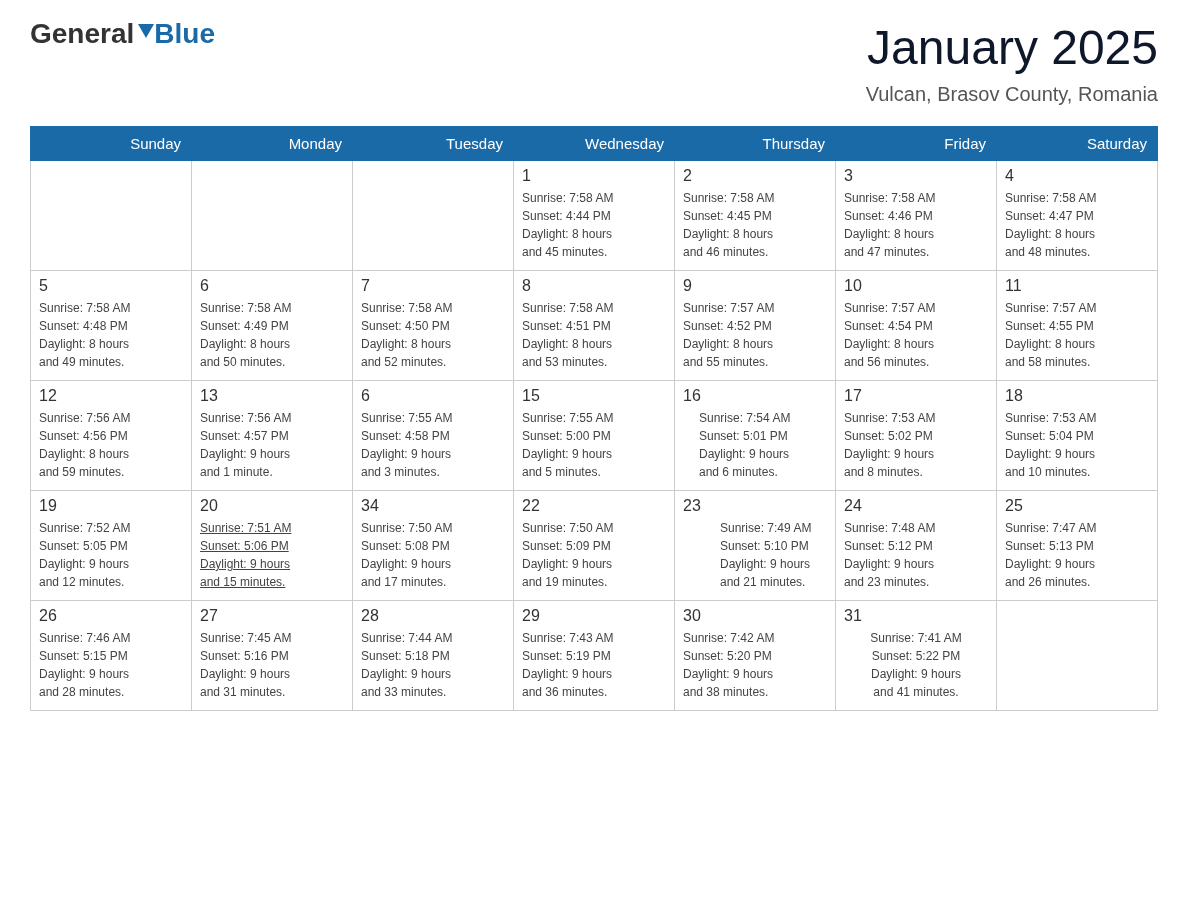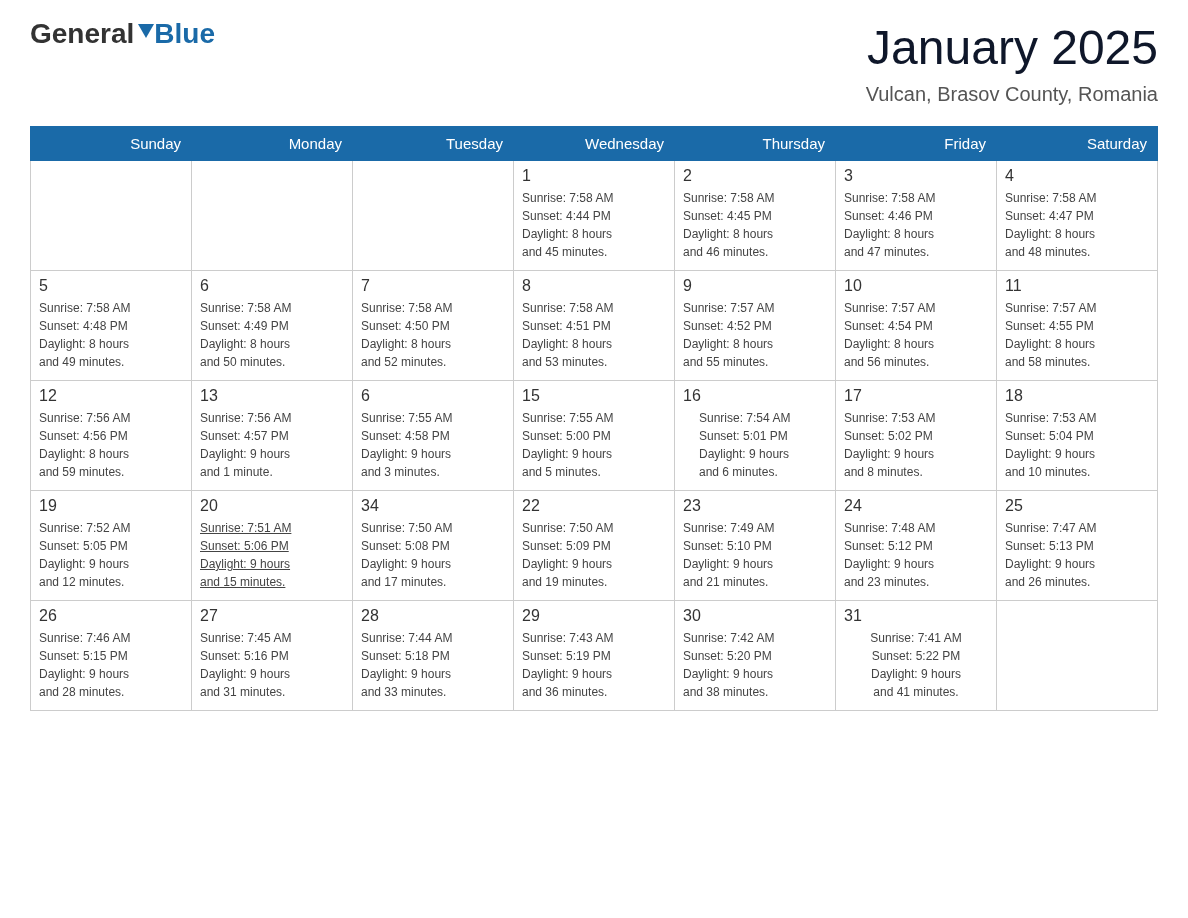--- a/index.html
+++ b/index.html
@@ -285,21 +285,21 @@
         </td>
         <td>
           <div class="day-number">22</div>
           <div class="day-info" style="white-space: pre-line;">Sunrise: 7:50 AM
 Sunset: 5:09 PM
 Daylight: 9 hours
 and 19 minutes.</div>
         </td>
         <td>
           <div class="day-number">23</div>
-          <div class="day-info" style="white-space: pre-line;">Sunrise: 7:49 AM
+          <div class="day-info" style="white-space: pre-line; margin-left: 37px;">Sunrise: 7:49 AM
 Sunset: 5:10 PM
 Daylight: 9 hours
 and 21 minutes.</div>
         </td>
         <td>
           <div class="day-number">24</div>
           <div class="day-info" style="white-space: pre-line;">Sunrise: 7:48 AM
 Sunset: 5:12 PM
 Daylight: 9 hours
 and 23 minutes.</div>

